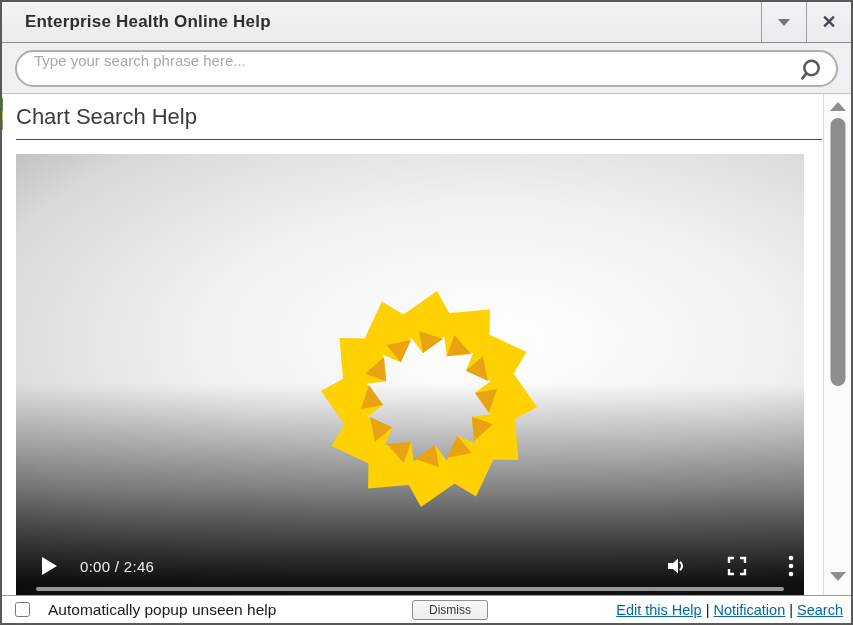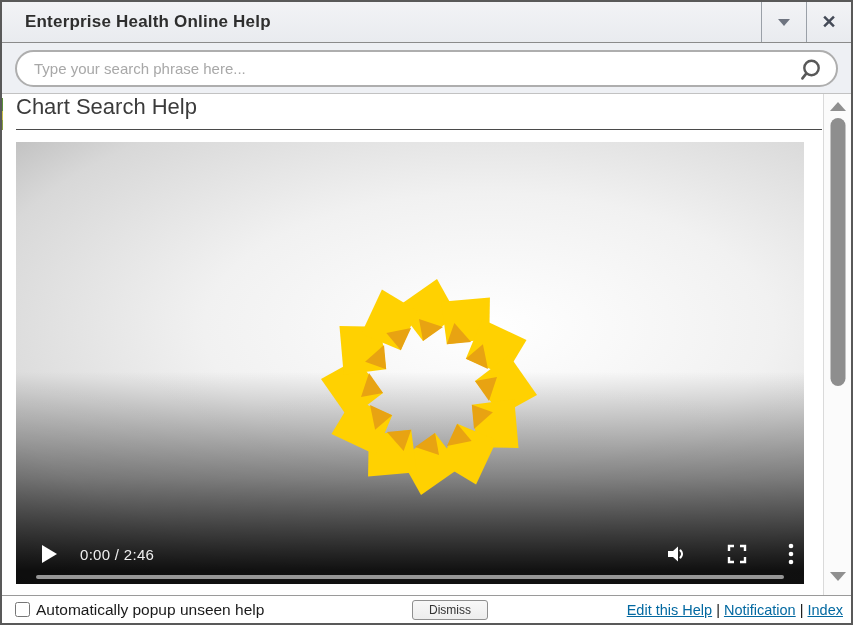--- a/index.html
+++ b/index.html
@@ -42,44 +42,44 @@
   
   .searchbar {
     height: 51px; flex: 0 0 51px;
     background: #eef0f4;
     border-bottom: 1px solid #c2c2c2;
     display: flex; align-items: center; padding: 0 13px;
   }
   .search-pill {
     position: relative; width: 100%; height: 37px;
     background: #fff; border: 2px solid #aeaeae; border-radius: 19px;
-    display: flex; align-items: center;
+    display: flex; align-items: flex-start;
   }
   .search-pill input {
     border: none; outline: none; background: transparent;
     flex: 1 1 auto; padding: 0 40px 0 17px;
     font-family: "Liberation Sans", sans-serif;
     font-size: 15px; color: #333;
   }
   .search-pill input::placeholder { color: #a8a8a8; }
   .search-icon { position: absolute; right: 12px; top: 5px; cursor: pointer; }
   
   .content { position: relative; flex: 1 1 auto; background: #fff; overflow: hidden; }
   .page-sliver {
     position: absolute; left: -2px; top: 4px; width: 3px; height: 32px;
     background: linear-gradient(#5d8f3a 0 40%, #c9c24a 40% 70%, #8aa043 70%);
   }
   .heading {
     font-size: 22px; font-weight: 400; color: #3b3b3b;
-    margin: 0 14px 0 14px;
+    margin: 10px 14px 0 14px;
   }
   .rule { border: none; border-top: 1px solid #4a4a4a; margin: 9px 29px 0 14px; }
   
   .video {
-    position: absolute; left: 14px; top: 48px; width: 788px; height: 442px;
+    position: absolute; left: 14px; top: 60px; width: 788px; height: 442px;
     background:
       linear-gradient(to bottom, rgba(0,0,0,0) 52%, rgba(0,0,0,0.45) 76%, rgba(0,0,0,0.92) 97%),
       radial-gradient(ellipse 95% 80% at 60% 42%, #ffffff 0%, #f1f1f1 38%, #d8d8d8 70%, #a2a2a2 100%);
     cursor: pointer;
   }
   .logo-svg { position: absolute; left: 293px; top: 125px; }
   .controls {
     position: absolute; left: 0; right: 0; bottom: 16px; height: 28px;
     display: flex; align-items: center; padding: 0 8px 0 24px;
   }
@@ -114,21 +114,21 @@
     top: 24px; width: 15px; height: 268px;
     background: #8e8e8e; border-radius: 8px; cursor: grab;
   }
   
   .footer {
     flex: 0 0 28px; height: 28px;
     border-top: 1px solid #9a9a9a; background: #fff;
     display: flex; align-items: center; position: relative;
     padding: 0 8px 0 13px;
   }
-  .footer label { display: flex; align-items: center; gap: 6px; cursor: pointer; }
+  .footer label { display: flex; align-items: center; gap: 18px; cursor: pointer; }
   .footer input[type=checkbox] { width: 15px; height: 15px; cursor: pointer; }
   .checkbox-label { font-size: 15.5px; color: #1a1a1a; }
   .dismiss-btn {
     position: absolute; left: 410px; top: 4px;
     font-family: "Liberation Sans", sans-serif;
     font-size: 12px; color: #333;
     background: linear-gradient(#f8f8f8, #ededed);
     border: 1px solid #8f8f8f; border-radius: 3px;
     padding: 2px 16px; cursor: pointer;
   }
@@ -232,16 +232,16 @@
       <span class="sb-arrow sb-down"></span>
     </div>
   </div>
 
   <div class="footer">
     <label>
       <input type="checkbox" style="">
       <span class="checkbox-label">Automatically popup unseen help</span>
     </label>
     <button class="dismiss-btn">Dismiss</button>
-    <span class="footer-links"><a>Edit this Help</a><span> | </span><a>Notification</a><span> | </span><a>Index</a></span>
+    <span class="footer-links"><a>Edit this Help</a><span> | </span><a>Notification</a><span> | </span><a>Search</a></span>
   </div>
 
 </div>
 
 </body></html>

